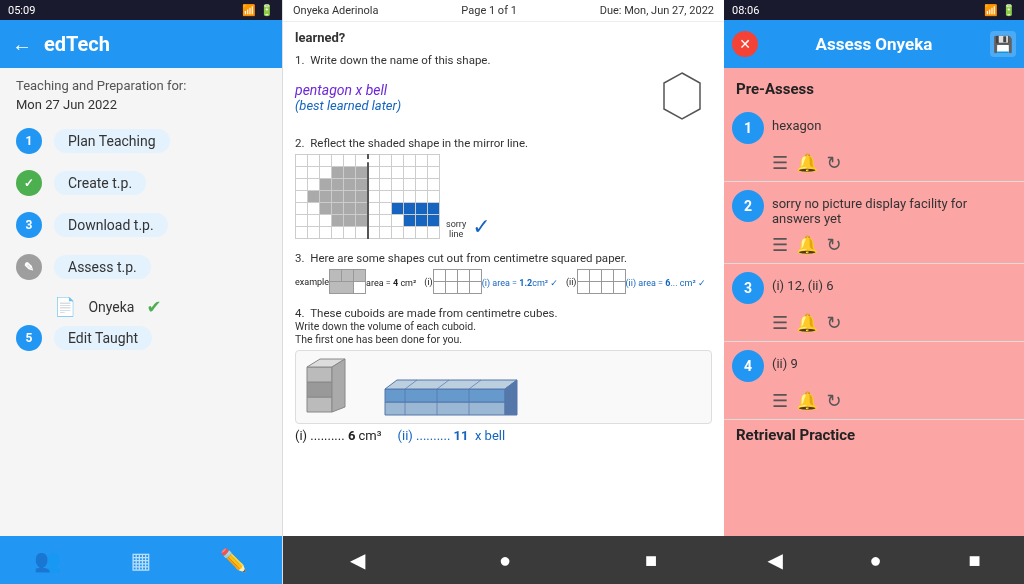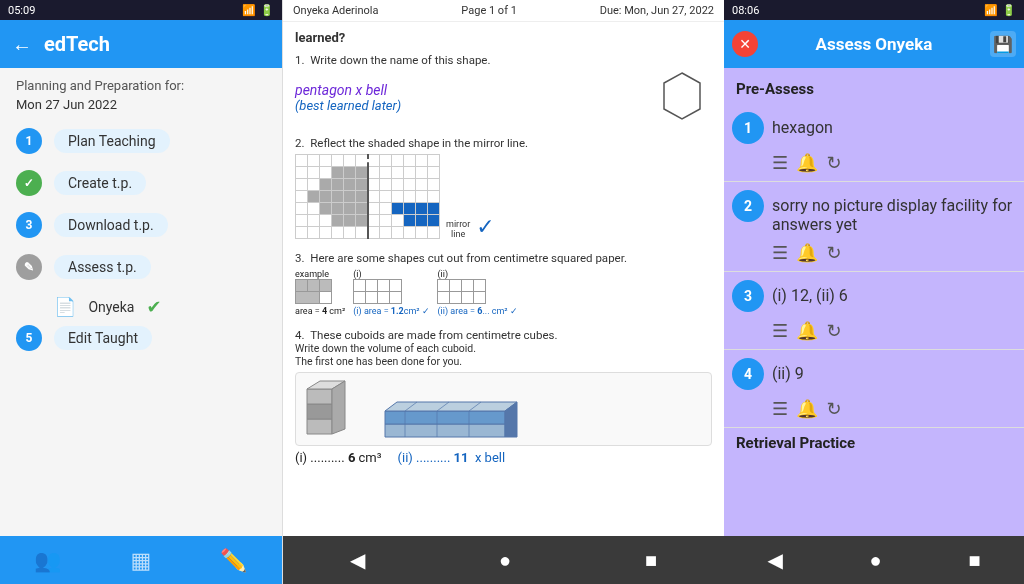--- a/index.html
+++ b/index.html
@@ -174,21 +174,21 @@
       justify-content: space-around;
     }
     .bottom-icon-white {
       color: white;
       font-size: 20px;
     }
 
     
     .right-panel {
       width: 300px;
-      background: #c4b5fd;
+      background: #fca5a5;
       display: flex;
       flex-direction: column;
     }
     .right-header {
       background: #2196f3;
       height: 48px;
       display: flex;
       align-items: center;
       padding: 0 8px;
       gap: 8px;
@@ -250,21 +250,21 @@
       color: white;
       display: flex;
       align-items: center;
       justify-content: center;
       font-size: 14px;
       font-weight: bold;
       flex-shrink: 0;
     }
     .answer-text {
       flex: 1;
-      font-size: 16px;
+      font-size: 13px;
       color: #333;
       padding-top: 6px;
     }
     .answer-actions {
       display: flex;
       gap: 8px;
       padding: 2px 8px 6px 48px;
     }
     .action-icon {
       color: #555;
@@ -291,22 +291,22 @@
 
     
     .shapes-row {
       display: flex;
       gap: 8px;
       align-items: flex-end;
       margin: 4px 0;
     }
     .shape-item {
       display: flex;
-      flex-direction: column;
-      align-items: flex-start;
+      flex-direction: row;
+      align-items: center;
       font-size: 10px;
     }
   </style>
 </head>
 <body>
 
 <div class="panels">
 
   <div class="left-panel">
     <div class="status-bar dark">
@@ -314,21 +314,21 @@
       <div class="status-icons">
         <span>📶</span>
         <span>🔋</span>
       </div>
     </div>
     <div class="left-header">
       <span style="font-size:20px;cursor:pointer;">←</span>
       <span class="left-header-title">edTech</span>
     </div>
     <div class="left-content">
-      <div class="planning-text">Planning and Preparation for:</div>
+      <div class="planning-text">Teaching and Preparation for:</div>
       <div class="date-text">Mon 27 Jun 2022</div>
 
       <div class="step-item">
         <div class="step-circle">1</div>
         <div class="step-label">Plan Teaching</div>
       </div>
       <div class="step-item">
         <div class="step-circle check">✓</div>
         <div class="step-label">Create t.p.</div>
       </div>
@@ -488,21 +488,21 @@
                     <td style="width: 12px; height: 12px; border: 0.5px solid rgb(204, 204, 204); background: white;"></td>
                     <td style="width: 12px; height: 12px; border: 0.5px solid rgb(204, 204, 204); background: white;"></td>
                     <td style="width: 12px; height: 12px; border: 0.5px solid rgb(204, 204, 204); background: white;"></td>
                     <td style="width: 12px; height: 12px; border: 0.5px solid rgb(204, 204, 204); background: white;"></td>
                     <td style="width: 12px; height: 12px; border: 0.5px solid rgb(204, 204, 204); background: white;"></td>
                   </tr>
                 </tbody>
             </table>
           </div>
           <div style="display:flex;flex-direction:column;align-items:center;font-size:9px;color:#333;">
-            <div>mirror</div>
+            <div>sorry</div>
             <div>line</div>
           </div>
           <div style="font-size:22px;color:#1565c0;">✓</div>
         </div>
       </div>
 
       <div class="q-item">
         <div class="q-num">3. &nbsp;<span>Here are some shapes cut out from centimetre squared paper.</span></div>
         <div class="shapes-row">
 

